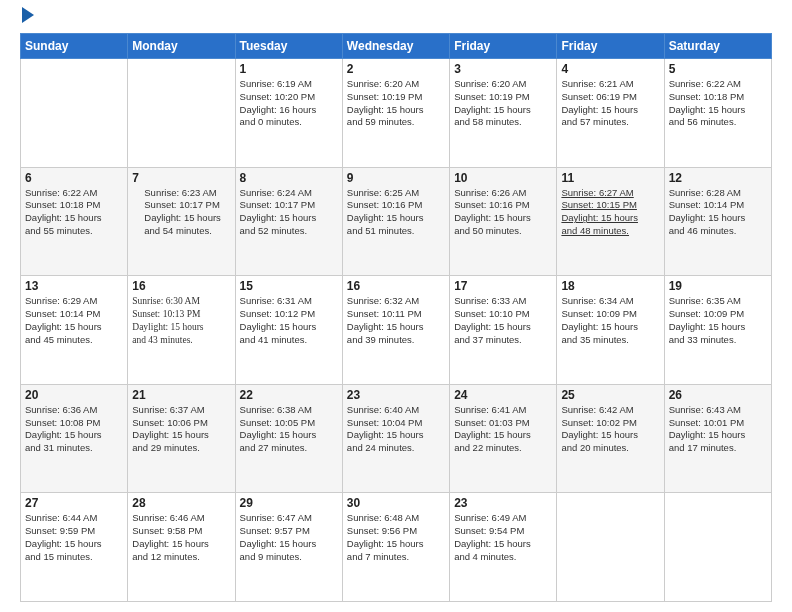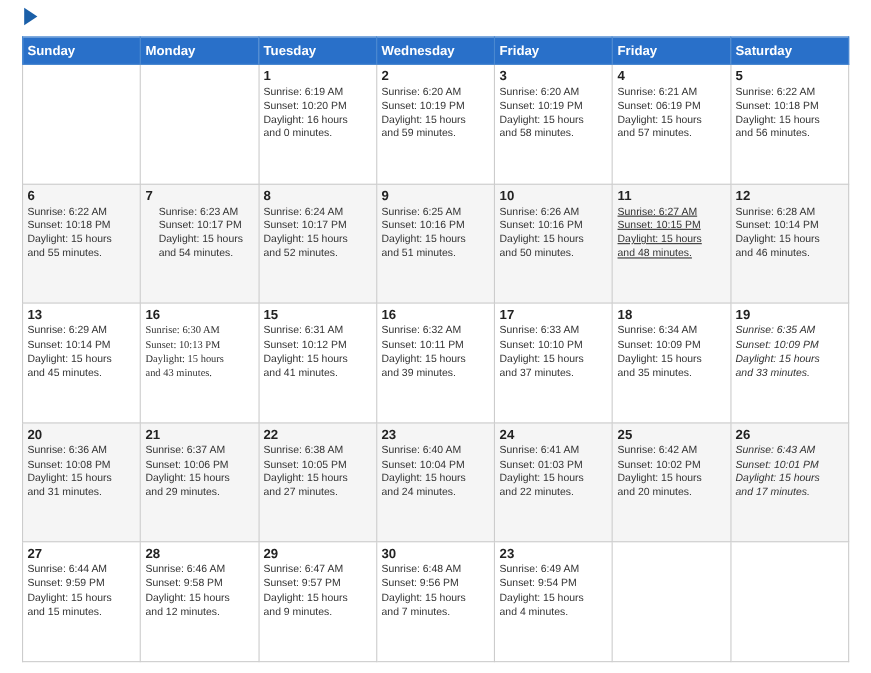--- a/index.html
+++ b/index.html
@@ -266,21 +266,21 @@
           </td>
           <td>
             <span class="day-number">18</span>
             <div class="cell-text" style="white-space: pre-line;">Sunrise: 6:34 AM
 Sunset: 10:09 PM
 Daylight: 15 hours
 and 35 minutes.</div>
           </td>
           <td>
             <span class="day-number">19</span>
-            <div class="cell-text" style="white-space: pre-line; font-style: italic;">Sunrise: 6:35 AM
+            <div class="cell-text" style="white-space: pre-line;">Sunrise: 6:35 AM
 Sunset: 10:09 PM
 Daylight: 15 hours
 and 33 minutes.</div>
           </td>
         </tr>
         <tr class="row-shaded">
           <td>
             <span class="day-number">20</span>
             <div class="cell-text" style="white-space: pre-line;">Sunrise: 6:36 AM
 Sunset: 10:08 PM
@@ -317,21 +317,21 @@
           </td>
           <td>
             <span class="day-number">25</span>
             <div class="cell-text" style="white-space: pre-line;">Sunrise: 6:42 AM
 Sunset: 10:02 PM
 Daylight: 15 hours
 and 20 minutes.</div>
           </td>
           <td>
             <span class="day-number">26</span>
-            <div class="cell-text" style="white-space: pre-line; font-style: italic;">Sunrise: 6:43 AM
+            <div class="cell-text" style="white-space: pre-line;">Sunrise: 6:43 AM
 Sunset: 10:01 PM
 Daylight: 15 hours
 and 17 minutes.</div>
           </td>
         </tr>
         <tr class="row-white">
           <td>
             <span class="day-number">27</span>
             <div class="cell-text" style="white-space: pre-line;">Sunrise: 6:44 AM
 Sunset: 9:59 PM

